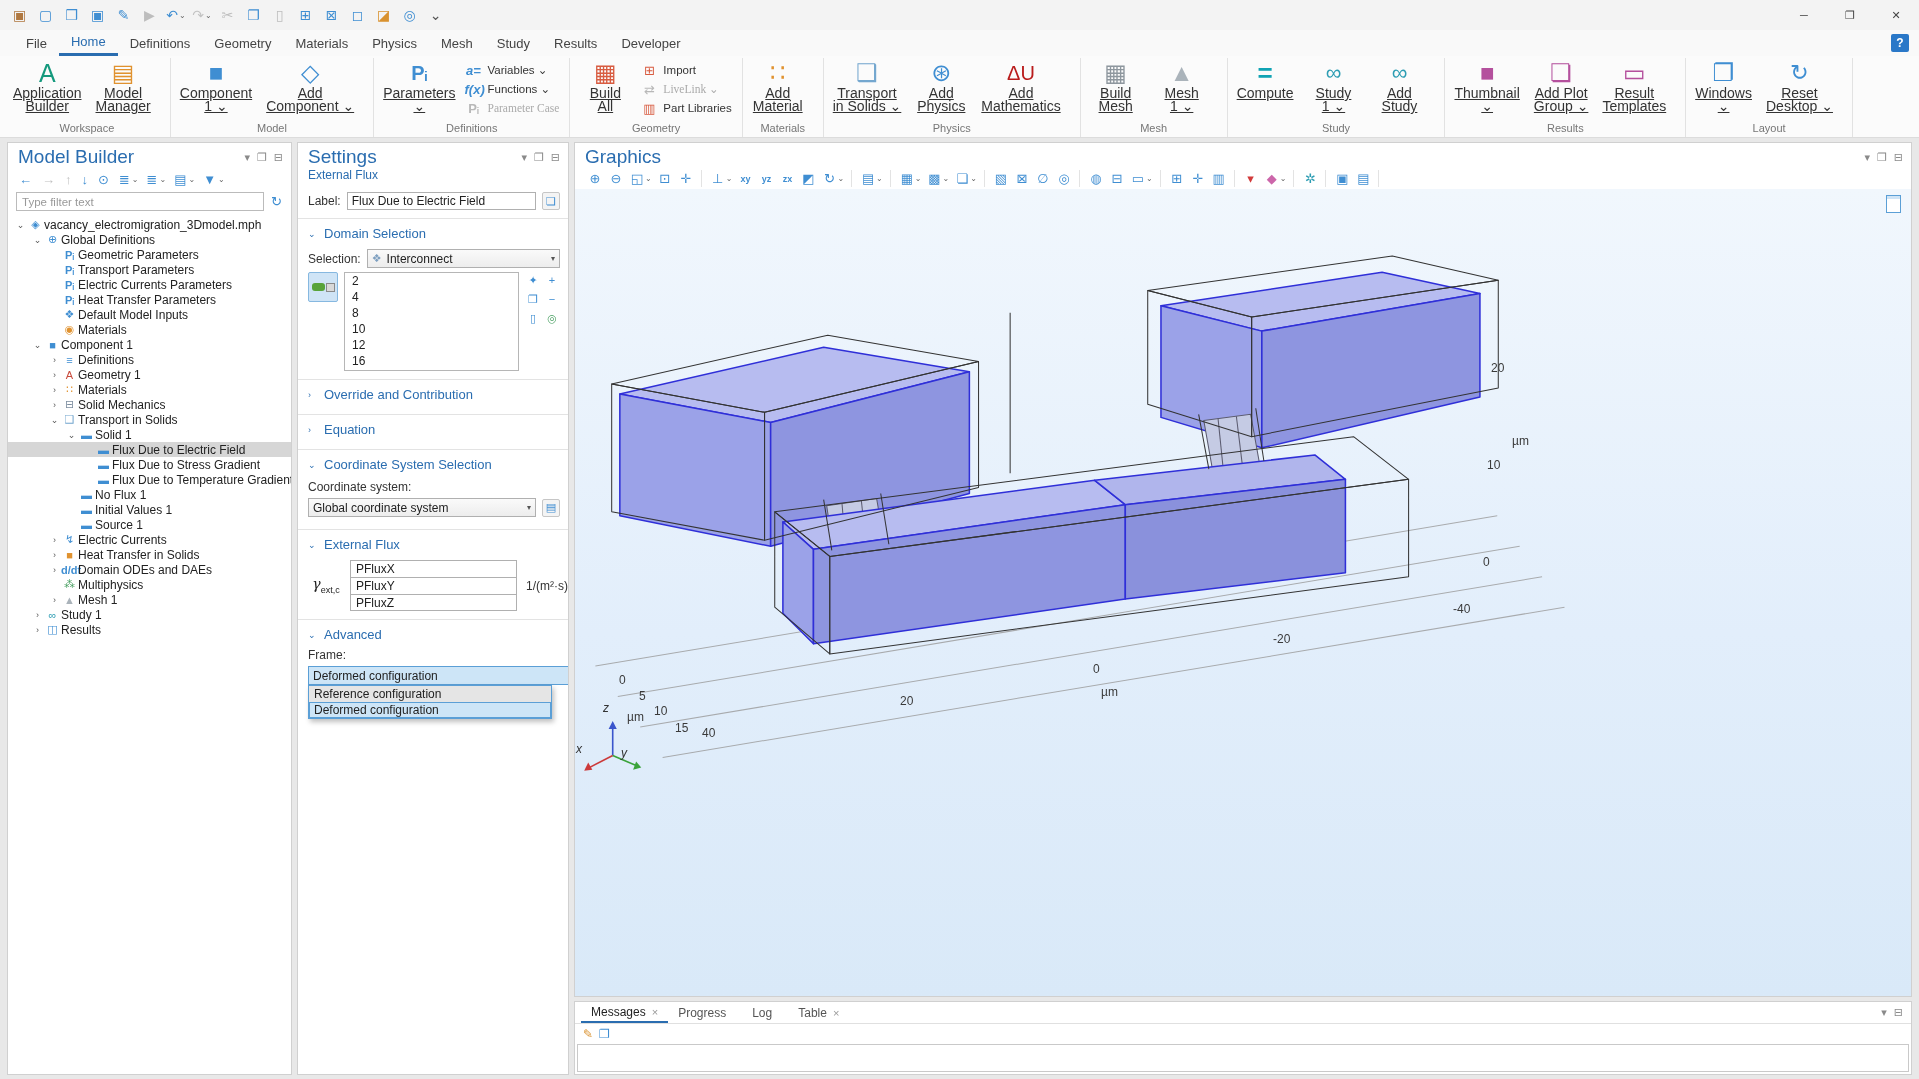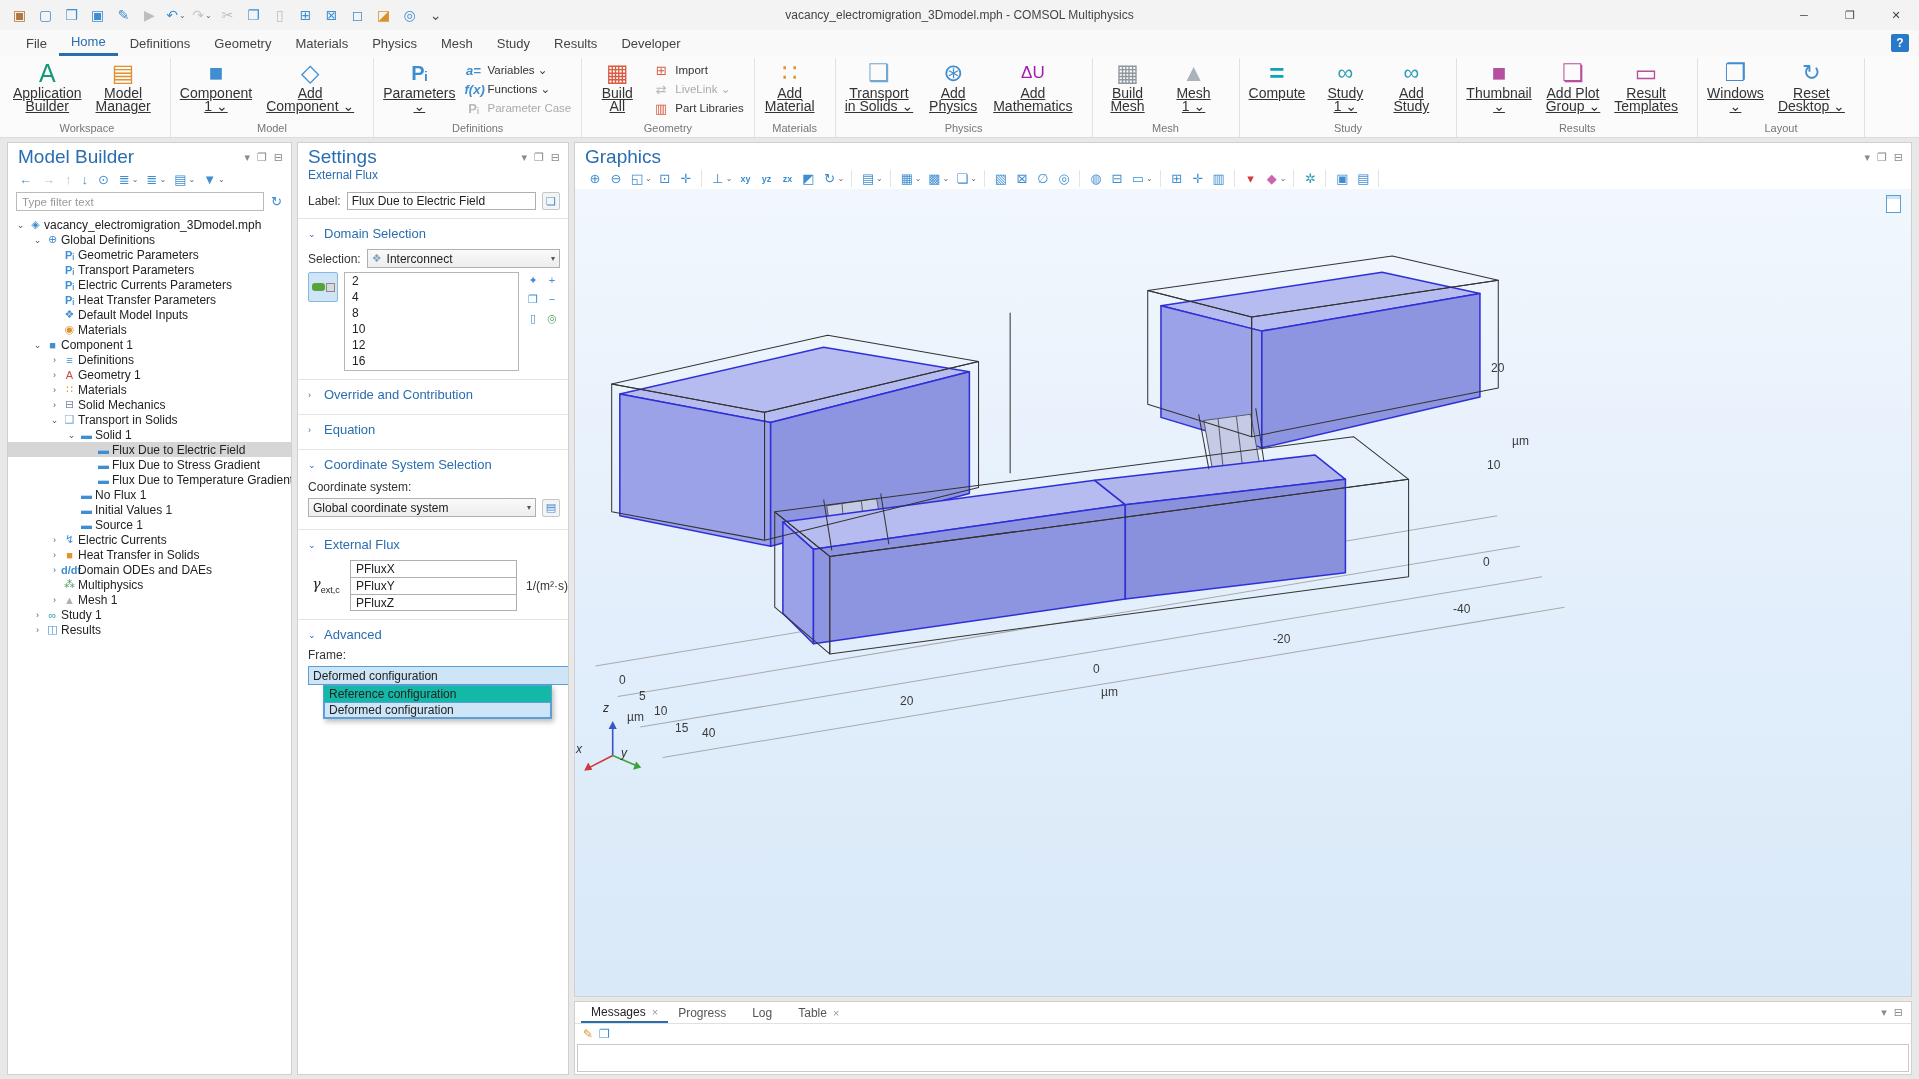--- a/index.html
+++ b/index.html
@@ -31,21 +31,21 @@
   .rgroup-content { display:flex; flex:1; align-items:stretch; }
   .bigs { display:flex; }
   .rbtn-big { min-width:66px; padding:1px 7px; display:flex; flex-direction:column; align-items:center; justify-content:flex-start; border-radius:3px; }
   .rbtn-big .ricon { height:28px; display:flex; align-items:center; justify-content:center; font-size:24px; line-height:28px; }
   .rl { font-size:14px; line-height:13px; color:#333; text-align:right; white-space:nowrap;text-decoration:underline; }
   .smalls { display:flex; flex-direction:column; justify-content:center; gap:4px; padding:0 8px 0 2px; }
   .rbtn-small { display:flex; align-items:center; gap:5px; white-space:nowrap; }
   .rbtn-small .sicon { width:18px; text-align:center; font-size:13px; }
   .rbtn-small .slabel { font-size:11.5px; color:#333; }
   .rgroup-label { text-align:center; font-size:11px; color:#767676; padding:2px 6px 3px; white-space:nowrap; }
-  .disabled .rl, .disabled .slabel { color:#aaa; }
+  .disabled .rl, .disabled .slabel { color:#aaa;font-family:Liberation Serif, serif; }
 
   [data-name="parameters-icon"], [data-name="parameter-case-icon"] { font-size:13px; font-weight:bold; }
   [data-name="variables-icon"], [data-name="functions-icon"] { font-size:10px; font-style:italic; font-weight:bold; }
   [data-name="domain-odes-icon"] { font-size:8px; font-weight:bold; }
   [data-name="compute-icon"] { font-weight:bold; }
 
   
   .main { flex:1; display:flex; gap:5px; padding:4px 7px; background:#e8e8e8; min-height:0; }
   .panel { background:#fff; border:1px solid #d0d0d0; }
   .panel-header { display:flex; align-items:baseline; padding:3px 8px 0 10px; }
@@ -103,22 +103,22 @@
   .flux-sym { width:36px; text-align:center; font-size:14px; color:#222; flex:0 0 auto; }
   .flux-sym i { font-family:"DejaVu Serif",serif; font-style:italic; }
   .flux-sym sub { font-size:9px; }
   .flux-fields { flex:1; display:flex; flex-direction:column; }
   .flux-fields input { height:17px; border:1px solid #b0b0b0; border-bottom-width:0; font-size:12px; padding:0 5px; font-family:inherit; color:#222; }
   .flux-fields input:last-child { border-bottom-width:1px; }
   .flux-unit { width:48px; text-align:center; font-size:12px; color:#333; flex:0 0 auto; }
   .frame-label { font-size:12px; color:#333; margin:2px 0 4px; }
   .dd-wrap { position:relative; }
   .dropdown.hl { background:#cde5f7; border-color:#5b9fd6; }
-  .dd-popup { position:absolute; top:100%; left:0; right:8px; background:#14b8a6; border:1px solid #5b9fd6;
-    box-shadow:2px 3px 5px rgba(0,0,0,.25); z-index:20;margin-left:15px; }
+  .dd-popup { position:absolute; top:100%; left:0; right:8px; background:#e5e5e5; border:1px solid #5b9fd6;
+    box-shadow:2px 3px 5px rgba(0,0,0,.25); z-index:20; }
   .dd-opt { height:16px; display:flex; align-items:center; padding:0 5px; font-size:12px; color:#222; }
   .dd-opt.selected { background:#cde5f7; outline:1px solid #5b9fd6; outline-offset:-1px; }
 
   
   .graphics-col { flex:1; display:flex; flex-direction:column; gap:4px; min-width:0; }
   .graphics { flex:1; display:flex; flex-direction:column; min-height:0; }
   .gtoolbar { display:flex; align-items:center; padding:2px 6px; gap:2px; }
   .gtb-group { display:flex; align-items:center; gap:2px; padding:0 5px; border-right:1px solid #e3e3e3; }
   .gtb-btn { display:flex; align-items:center; padding:1px 2px; font-size:13px; color:#3f8ed2; border-radius:2px; }
   .gtb-btn .caret { font-size:8px; color:#666; margin-left:1px; }
@@ -233,21 +233,20 @@
         <div class="qat-btn" data-name="find-icon">
           <span class="g" style="color: rgb(63, 142, 210);">◎</span>
           <span class="caret"></span>
         </div>
 
         <div class="qat-btn" data-name="customize-qat-icon">
           <span class="g" style="color: rgb(85, 85, 85);">⌄</span>
           <span class="caret"></span>
         </div>
       </div>
-    <div class="win-title" data-name="window-title">vacancy_electromigration_3Dmodel.mph - COMSOL Multiphysics</div>
     <div class="win-controls" data-name="window-controls">
 
         <div class="win-btn" data-name="minimize-button">
           <span>─</span>
         </div>
 
         <div class="win-btn" data-name="maximize-button">
           <span>❐</span>
         </div>
 
@@ -420,21 +419,21 @@
                 <span class="rl">in Solids ⌄</span>
               </div>
 
               <div class="rbtn-big" data-name="add-physics-button">
                 <span class="ricon" data-name="add-physics-icon" style="color: rgb(63, 142, 210); font-size: 24px;">⊛</span>
                 <span class="rl">Add</span>
                 <span class="rl">Physics</span>
               </div>
 
               <div class="rbtn-big" data-name="add-mathematics-button">
-                <span class="ricon" data-name="add-mathematics-icon" style="color: #a21caf; font-size: 17px;">ΔU</span>
+                <span class="ricon" data-name="add-mathematics-icon" style="color: #b91c1c; font-size: 20px;">ΔU</span>
                 <span class="rl">Add</span>
                 <span class="rl">Mathematics</span>
               </div>
             </div>
           <div class="smalls">
             
           </div>
         </div>
         <div class="rgroup-label" data-name="ribbon-group-label">Physics</div>
       </div>

